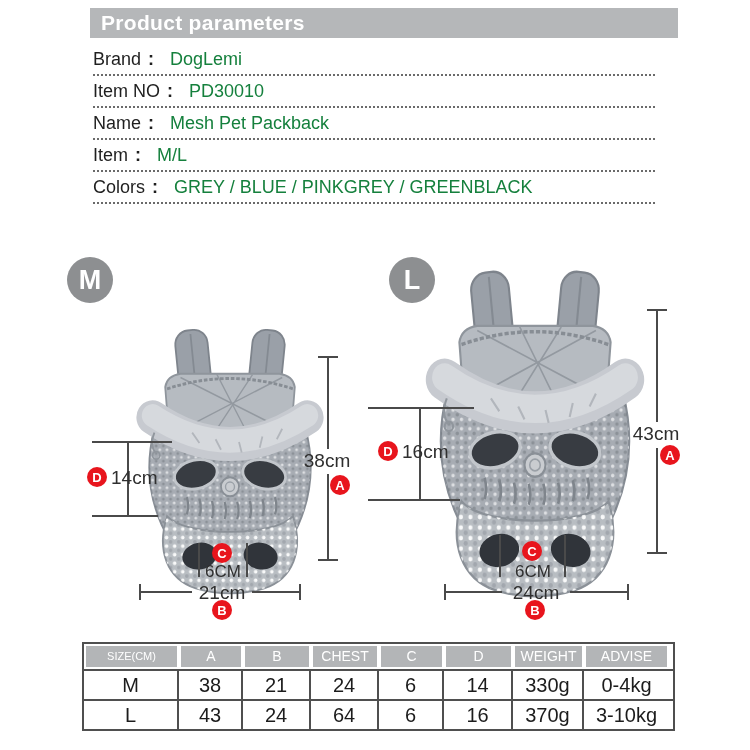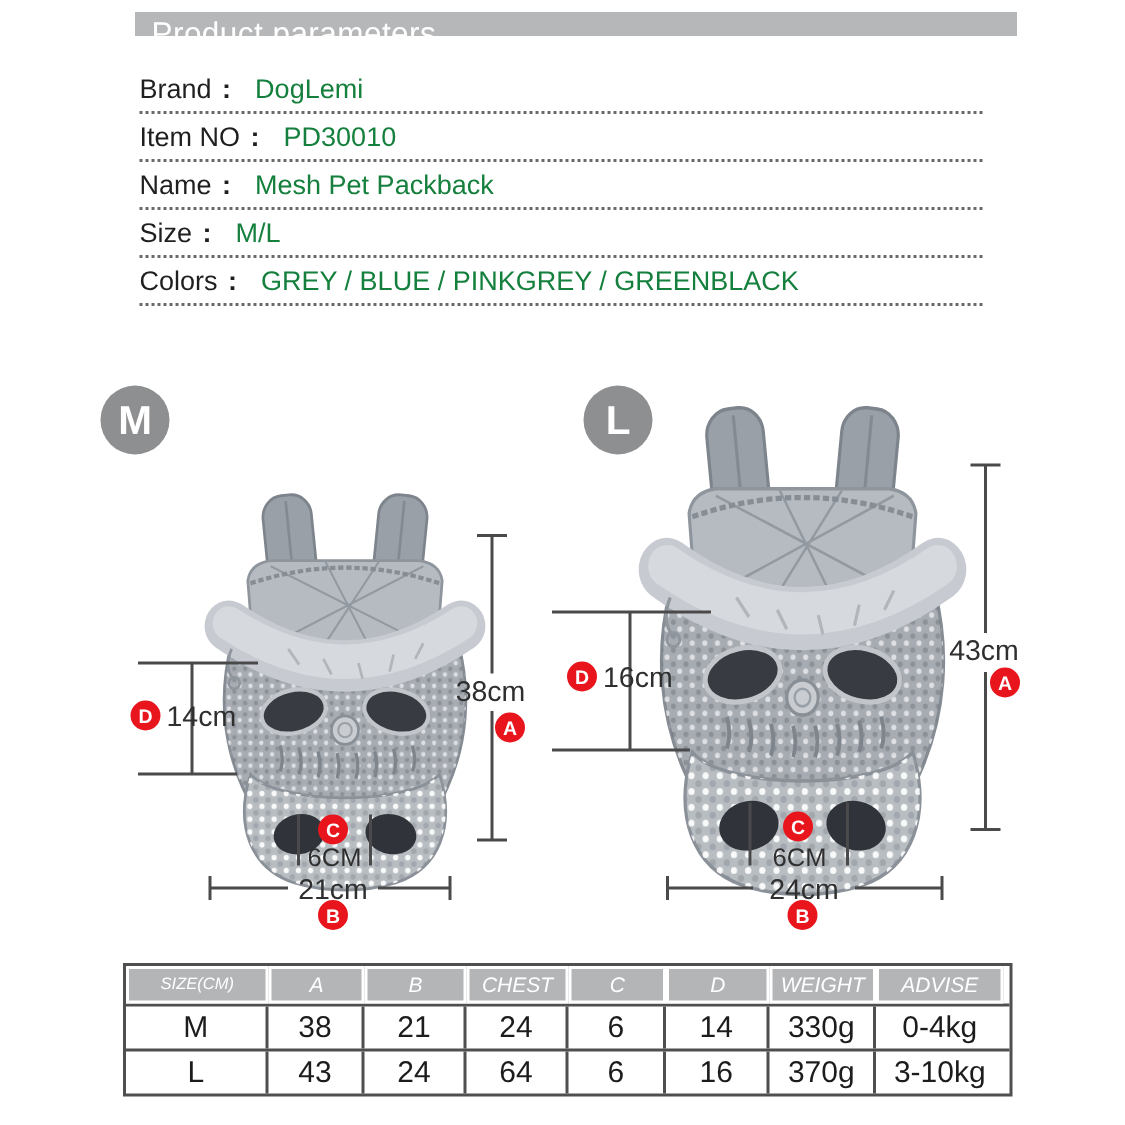--- a/index.html
+++ b/index.html
@@ -3,23 +3,23 @@
 <meta charset="utf-8">
 <style>
   html,body{margin:0;padding:0;}
   body{
     width:750px;height:750px;position:relative;background:#ffffff;
     font-family:"Liberation Sans","DejaVu Sans",sans-serif;
     color:#2f2f2f;overflow:hidden;
   }
   
   .header-bar{
-    position:absolute;left:90px;top:8px;width:588px;height:16px;
+    position:absolute;left:90px;top:8px;width:588px;height:30px;
     background:#b5b7b9;color:#ffffff;font-size:21px;line-height:30px;
-    padding-left:11px;box-sizing:border-box;letter-spacing:.3px;
+    padding-left:11px;box-sizing:border-box;letter-spacing:.3px;font-weight:bold;
   }
   
   .param-list{position:absolute;left:93px;top:44px;width:562px;}
   .param-row{
     height:30px;line-height:30px;font-size:18px;
     border-bottom:2px dotted #6a6a6a;white-space:nowrap;
   }
   .param-label{font-weight:normal;color:#1f1f1f;}
   .param-sep{font-weight:bold;color:#1f1f1f;padding:0 2px;}
   .param-value{color:#15803d;padding-left:9px;}
@@ -40,21 +40,21 @@
   .badge-dot{fill:#e8151d;}
   .badge-letter{font-size:13px;font-weight:bold;fill:#ffffff;text-anchor:middle;}
   
   .size-table{
     position:absolute;left:82px;top:642px;width:593px;
     border:2px solid #4f4f4f;background:#ffffff;box-sizing:border-box;
   }
   .st-header,.st-row{display:grid;grid-template-columns:95px 64px 68px 68px 65px 69px 71px 85px;}
   .st-hcell{
     background:#b3b5b7;color:#ffffff;border:2px solid #ffffff;
-    height:21px;line-height:21px;text-align:center;font-size:14px;overflow:hidden;font-style:italic;
+    height:21px;line-height:21px;text-align:center;font-size:14px;overflow:hidden;
   }
   .st-hcell.small{font-size:11px;}
   .st-row{border-top:2px solid #4f4f4f;}
   .st-cell{
     height:28px;line-height:28px;text-align:center;font-size:20px;color:#1c1c1c;
     border-right:2px solid #4f4f4f;overflow:hidden;
   }
   .st-cell:last-child{border-right:none;}
 </style>
 </head>
@@ -72,21 +72,21 @@
     <span class="param-label">Item NO</span>
     <span class="param-sep">:</span>
     <span class="param-value">PD30010</span>
   </div>
   <div class="param-row">
     <span class="param-label">Name</span>
     <span class="param-sep">:</span>
     <span class="param-value">Mesh Pet Packback</span>
   </div>
   <div class="param-row">
-    <span class="param-label">Size</span>
+    <span class="param-label">Item</span>
     <span class="param-sep">:</span>
     <span class="param-value">M/L</span>
   </div>
   <div class="param-row">
     <span class="param-label">Colors</span>
     <span class="param-sep">:</span>
     <span class="param-value">GREY / BLUE / PINKGREY / GREENBLACK</span>
   </div>
 </div>
 

